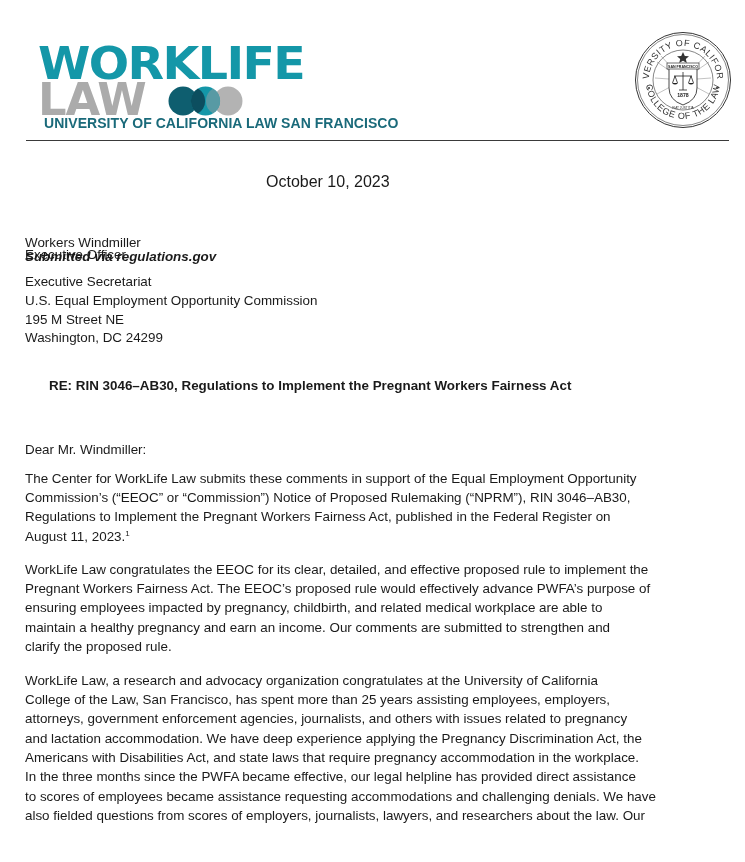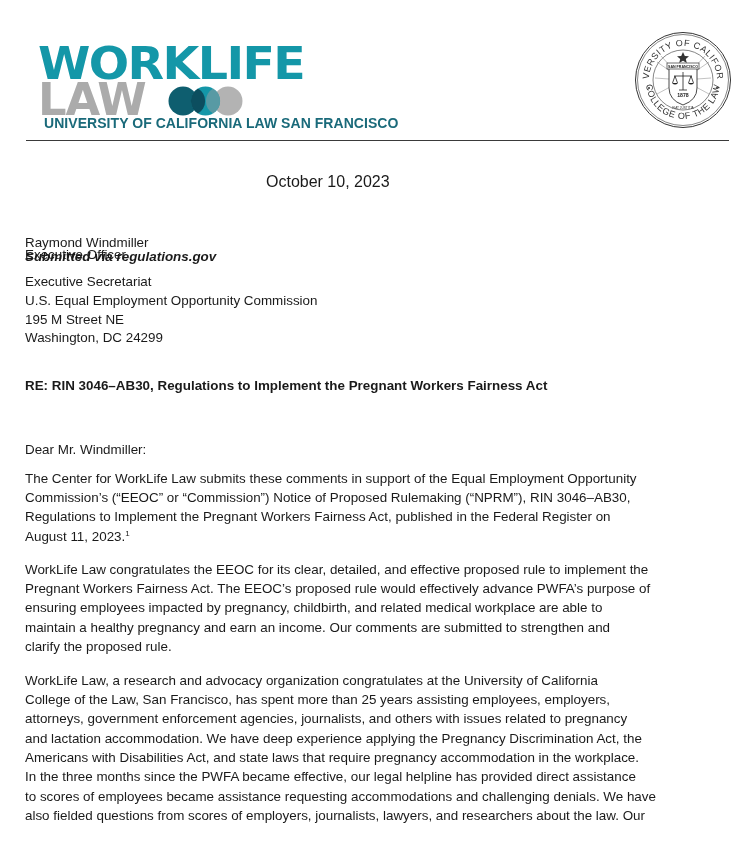--- a/index.html
+++ b/index.html
@@ -26,21 +26,21 @@
       font-family: "Liberation Sans", sans-serif; font-weight: bold;
       font-size: 14px; letter-spacing: 0.05px; color: #1a6a7a;
     }
     .seal { position: absolute; left: 633px; top: 30px; width: 100px; height: 100px; }
     .rule { position: absolute; left: 26px; top: 140px; width: 703px; height: 1px; background: #3a3a3a; }
 
     .doc { position: absolute; left: 25px; top: 0; width: 700px; font-size: 13.4px; }
     .line { position: absolute; left: 0; white-space: nowrap; line-height: 18px; }
     .date { position: absolute; left: 266px; top: 173px; white-space: nowrap; line-height: 18px; text-align: center; }
     .italic-b { font-style: italic; font-weight: bold; margin-top: 44px; }
-    .bold { font-weight: bold; }
+    .bold { font-weight: bold; margin-left: 24px; }
     sup { font-size: 8px; line-height: 0; vertical-align: 5px; }
   </style>
 </head>
 <body>
 
 <div class="logo">
   <div class="word1">WORKLIFE</div>
   <div class="word2">LAW</div>
   <svg class="circles" viewBox="0 0 75 30">
     <circle cx="15" cy="15" r="14.5" fill="#0e5e6f"></circle>
@@ -98,21 +98,21 @@
 </svg>
 
 <div class="rule"></div>
 
 <div class="date">October 10, 2023</div>
 
 <div class="doc">
   <div class="line italic-b" style="top:204px">Submitted via regulations.gov</div>
 
   <div>
-    <div class="line" style="top:234px">Raymond Windmiller</div>
+    <div class="line" style="top:234px">Workers Windmiller</div>
     <div class="line" style="top:246px">Executive Officer</div>
     <div class="line" style="top:273px">Executive Secretariat</div>
     <div class="line" style="top:292px">U.S. Equal Employment Opportunity Commission</div>
     <div class="line" style="top:311px">195 M Street NE</div>
     <div class="line" style="top:329px">Washington, DC 24299</div>
   </div>
 
   <div class="line bold" style="top:377px">RE: RIN 3046–AB30, Regulations to Implement the Pregnant Workers Fairness Act</div>
 
   <div class="line" style="top:441px">Dear Mr. Windmiller:</div>

